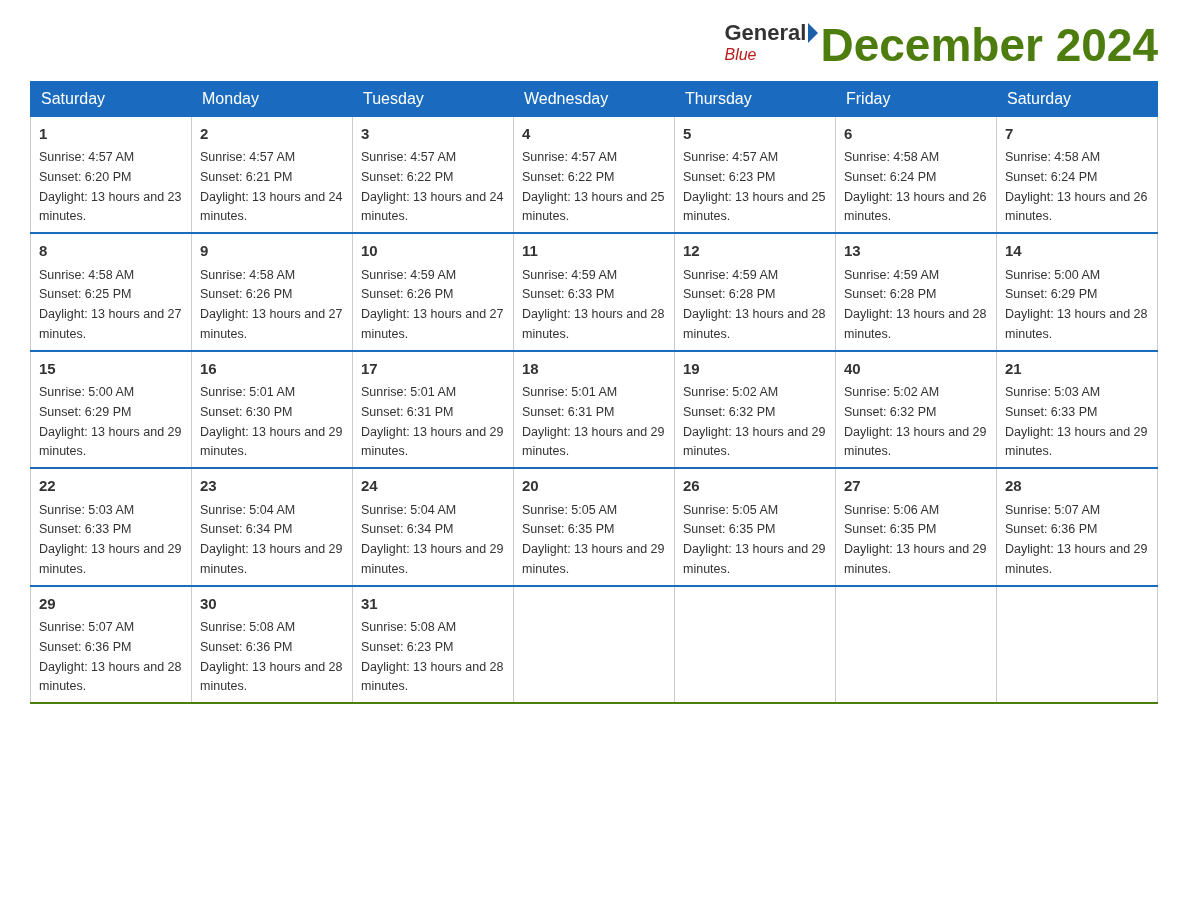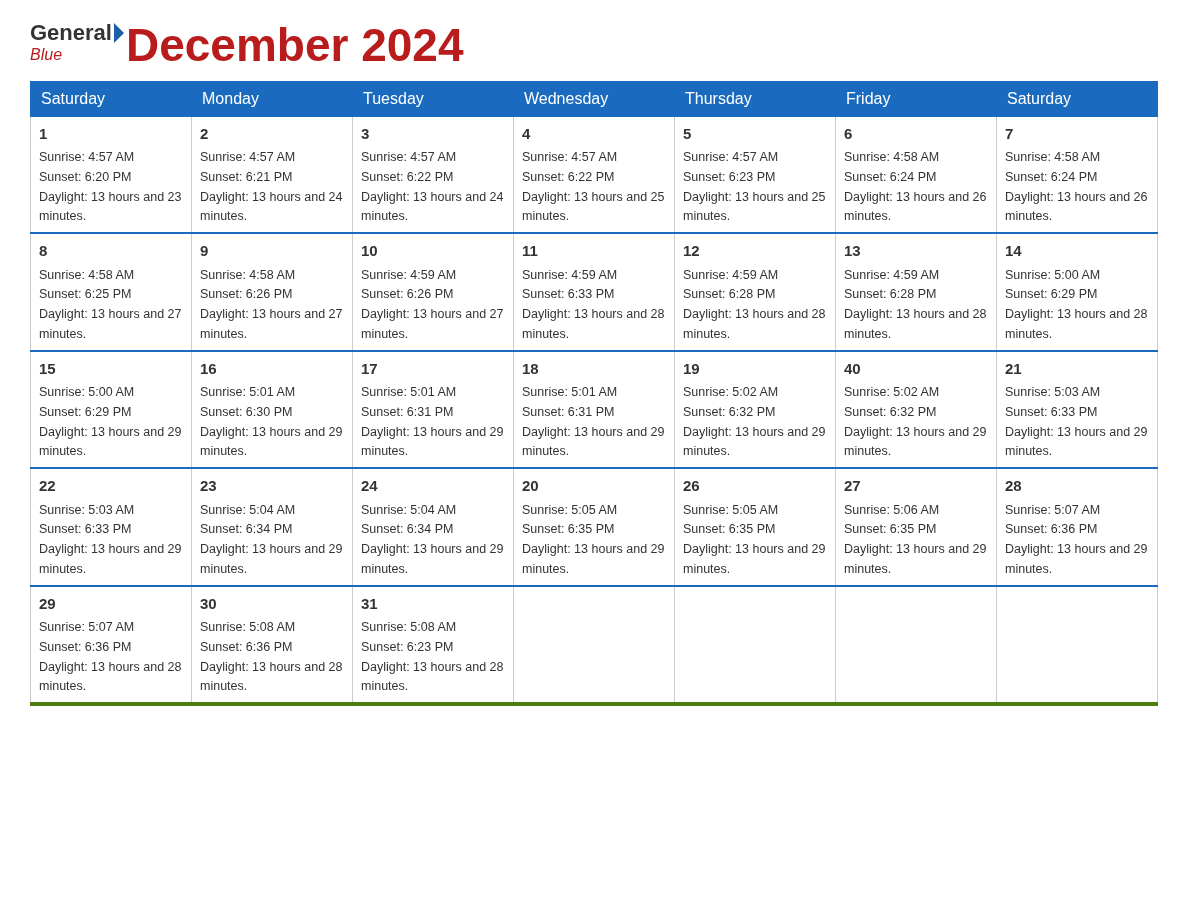--- a/index.html
+++ b/index.html
@@ -4,21 +4,21 @@
   <style>
     * { box-sizing: border-box; margin: 0; padding: 0; }
     body {
       font-family: Arial, sans-serif;
       background: #fff;
       padding: 20px 30px;
       color: #333;
     }
     .header {
       display: flex;
-      justify-content: flex-start;
+      justify-content: flex-end;
       align-items: flex-start;
     }
     .logo {
       display: flex;
       flex-direction: column;
       align-items: flex-start;
     }
     .logo-text {
       font-size: 22px;
       font-weight: bold;
@@ -35,21 +35,21 @@
       border-top: 10px solid transparent;
       border-bottom: 10px solid transparent;
       margin-left: 2px;
       margin-right: 2px;
     }
     .logo-blue { color: #b91c1c; font-style: italic; }
     .title-section { text-align: right; }
     .calendar-title {
       font-size: 46px;
       font-weight: bold;
-      color: #b91c1c;
+      color: #4d7c0f;
       line-height: 1.1;
     }
     .calendar-subtitle {
       font-size: 20px;
       color: #444;
       margin-top: 4px;
     }
     table {
       width: 100%;
       border-collapse: collapse;
@@ -82,21 +82,21 @@
       display: block;
     }
     .day-info {
       font-size: 12.5px;
       color: #333;
     }
     tbody tr {
       border-bottom: 2px solid #1a6bbf;
     }
     tbody tr:last-child {
-      border-bottom: 4px solid #4d7c0f;
+      border-bottom: 2px solid #4d7c0f;
       margin-top: 33px;
     }
   </style>
 </head>
 <body>
 
 <div class="header">
   <div class="logo">
     <div class="logo-text">
       <span class="logo-general">General</span>

